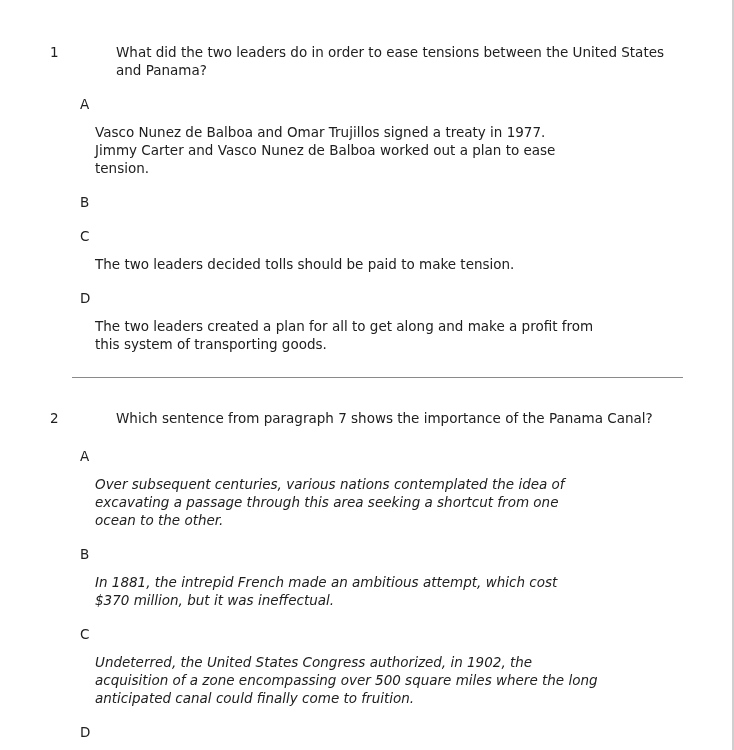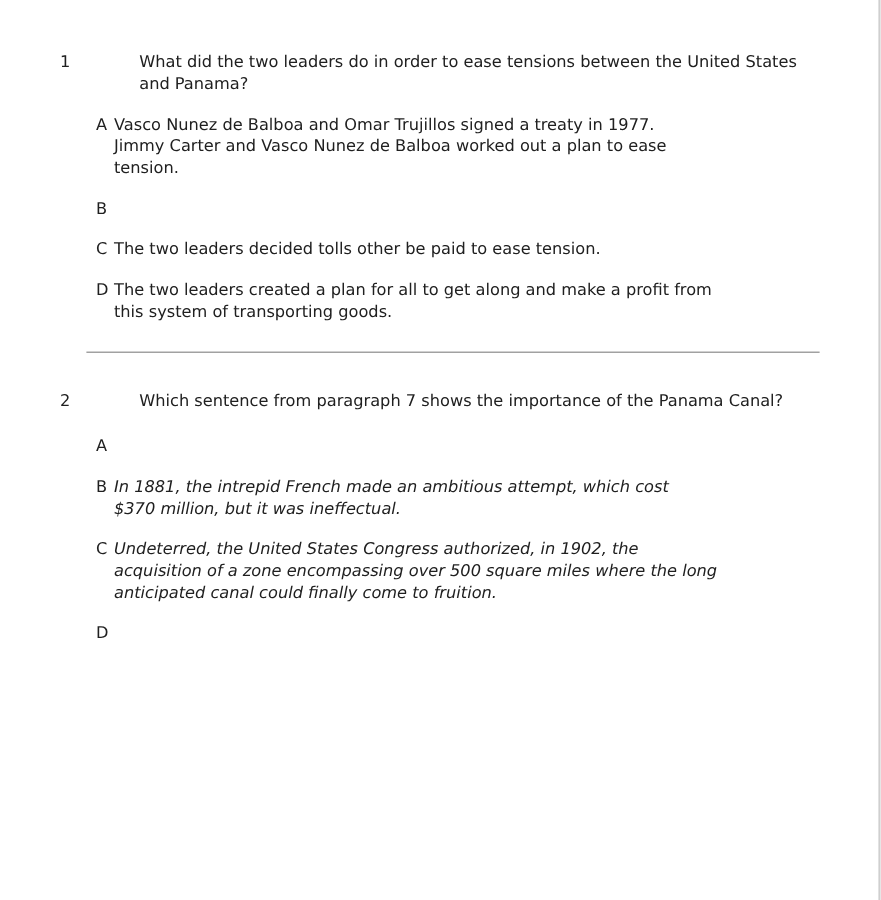--- a/index.html
+++ b/index.html
@@ -15,21 +15,21 @@
     overflow: hidden;
     box-sizing: border-box;
   }
   .question { display: flex; }
   .question.first { margin-top: 43px; }
   .q-num { margin-left: 50px; width: 22px; flex: none; }
   .q-body { flex: 1; min-width: 0; }
   .q-prompt { white-space: pre-line; margin-left: 44px; }
   .option { display: flex; margin-top: 16px; margin-left: 8px; }
   .opt-letter { width: 15px; flex: none; }
-  .opt-text { white-space: pre-line; }
+  .opt-text { white-space: pre-line; margin-top: 28px; }
   .q2 { margin-top: 31px; }
   .q2 .opt-text { font-style: italic; }
   .q2 .q-prompt + .option { margin-top: 20px; }
   .divider {
     border: none;
     border-top: 1px solid #8a8a8a;
     margin: 24px 51px 0 72px;
     height: 0;
   }
   .right-edge {
@@ -58,40 +58,43 @@
 Jimmy Carter and Vasco Nunez de Balboa worked out a plan to ease
 tension.</div>
       </div>
 
       <div class="option">
         <div class="opt-letter">B</div>
       </div>
 
       <div class="option">
         <div class="opt-letter">C</div>
-        <div class="opt-text">The two leaders decided tolls other be paid to ease tension.</div>
+        <div class="opt-text">The two leaders decided tolls should be paid to make tension.</div>
       </div>
 
       <div class="option">
         <div class="opt-letter">D</div>
         <div class="opt-text">The two leaders created a plan for all to get along and make a profit from
 this system of transporting goods.</div>
       </div>
     </div>
   </section>
 
   <hr class="divider">
 
   <section class="question q2">
     <div class="q-num">2</div>
     <div class="q-body">
       <div class="q-prompt">Which sentence from paragraph 7 shows the importance of the Panama Canal?</div>
 
       <div class="option">
         <div class="opt-letter">A</div>
+        <div class="opt-text">Over subsequent centuries, various nations contemplated the idea of
+excavating a passage through this area seeking a shortcut from one
+ocean to the other.</div>
       </div>
 
       <div class="option">
         <div class="opt-letter">B</div>
         <div class="opt-text">In 1881, the intrepid French made an ambitious attempt, which cost
 $370 million, but it was ineffectual.</div>
       </div>
 
       <div class="option">
         <div class="opt-letter">C</div>

